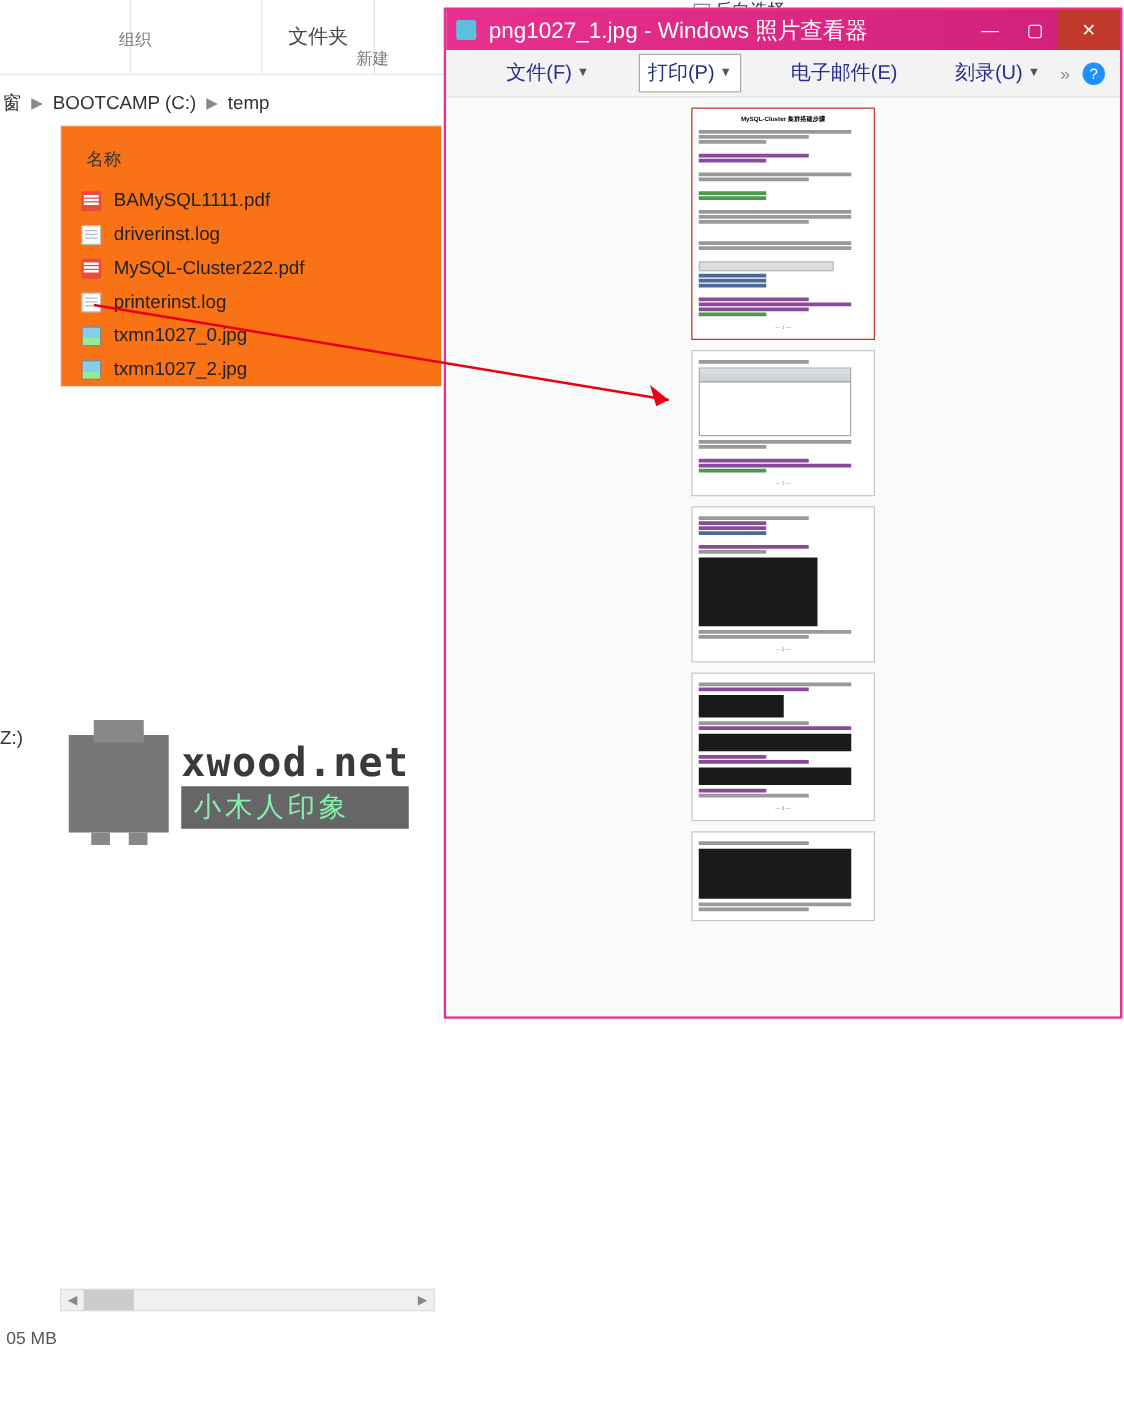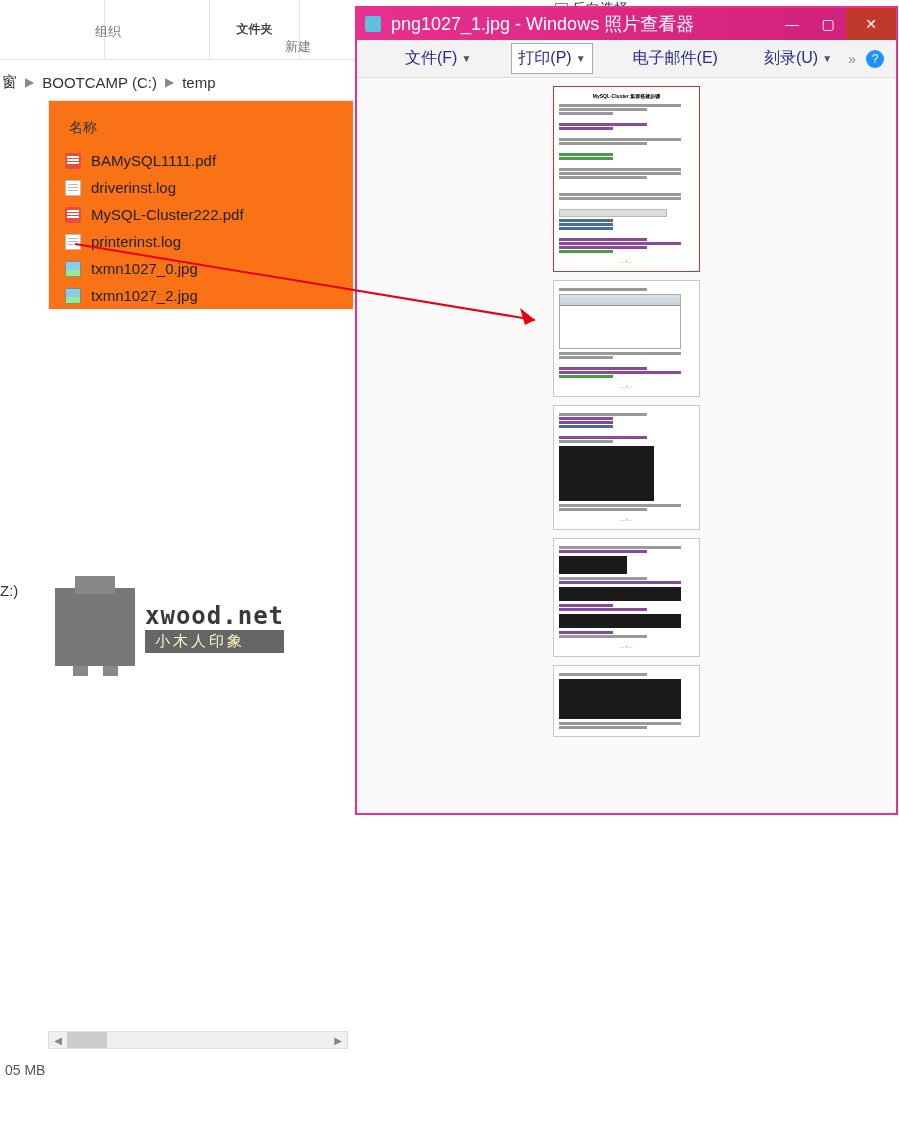--- a/index.html
+++ b/index.html
@@ -3,21 +3,21 @@
   <meta charset="utf-8">
   <style>
     * { margin: 0; padding: 0; box-sizing: border-box; font-family: "Microsoft YaHei", "Segoe UI", sans-serif; }
     body { width: 899px; height: 1133px; background: #fff; position: relative; overflow: hidden; }
     
     
     .explorer-top { position: absolute; top: 0; left: 0; width: 355px; height: 60px; border-bottom: 1px solid #e5e5e5; display: flex; }
     .explorer-top-cell { border-right: 1px solid #e5e5e5; padding: 0 12px; font-size: 14px; display: flex; flex-direction: column; justify-content: center; align-items: center; color: #444; }
     .explorer-top-cell.first { width: 105px; }
     .explorer-top-cell.mid { width: 105px; }
-    .explorer-top-cell.folder { width: 90px; font-size: 12px; font-weight: bold; }
+    .explorer-top-cell.folder { width: 90px; font-size: 16px; }
     .top-label { position: absolute; font-size: 13px; color: #777; }
     .lbl-organize { top: 23px; left: 95px; }
     .lbl-new { top: 38px; left: 285px; }
     
     .breadcrumb { position: absolute; top: 65px; left: 0; width: 355px; height: 34px; display: flex; align-items: center; padding-left: 2px; font-size: 15px; color: #333; }
     .breadcrumb .sep { margin: 0 8px; color: #888; font-size: 12px; }
     
     .file-pane { position: absolute; top: 100px; left: 48px; width: 305px; background: #f97316; border-left: 1px solid #e5e5e5; border-top: 1px solid #e5e5e5; padding-top: 8px; }
     .col-header { font-size: 14px; color: #333; padding: 10px 20px; }
     .file-item { display: flex; align-items: center; padding: 4px 10px; font-size: 15px; color: #222; height: 27px; }
@@ -29,22 +29,22 @@
     .log-icon::after { content: ""; position: absolute; top: 3px; left: 2px; right: 2px; height: 1px; background: #bbb; box-shadow: 0 3px 0 #bbb, 0 6px 0 #bbb; }
     .img-icon { background: linear-gradient(to bottom, #87ceeb 60%, #90ee90 60%); border: 1px solid #888; border-radius: 1px; }
     
     .left-label { position: absolute; top: 582px; left: 0; font-size: 15px; color: #333; }
     
     .watermark { position: absolute; top: 588px; left: 55px; display: flex; align-items: center; }
     .robot { width: 80px; height: 78px; background: #777; position: relative; margin-right: 10px; }
     .robot::before { content: ""; position: absolute; top: -12px; left: 20px; width: 40px; height: 18px; background: #888; }
     .robot::after { content: ""; position: absolute; bottom: -10px; left: 18px; width: 15px; height: 10px; background: #888; box-shadow: 30px 0 0 #888; }
     .watermark-text { display: flex; flex-direction: column; }
-    .wm-domain { font-size: 24px; font-weight: bold; color: #3a3a3a; font-family: monospace; letter-spacing: 1px; }
-    .wm-chinese { font-size: 15px; background: #666; color: #fef9c3; padding: 2px 10px; letter-spacing: 3px; }
+    .wm-domain { font-size: 32px; font-weight: bold; color: #3a3a3a; font-family: monospace; letter-spacing: 1px; }
+    .wm-chinese { font-size: 22px; background: #666; color: #86efac; padding: 2px 10px; letter-spacing: 3px; }
     
     .scrollbar-h { position: absolute; bottom: 84px; left: 48px; width: 300px; height: 18px; background: #f0f0f0; border: 1px solid #ddd; display: flex; align-items: center; }
     .scrollbar-h .arrow { width: 18px; height: 100%; display: flex; align-items: center; justify-content: center; color: #888; font-size: 10px; }
     .scrollbar-h .thumb { height: 100%; flex: 0 0 40px; background: #ccc; margin-left: 0; }
     
     .status-bar { position: absolute; bottom: 45px; left: 0; font-size: 14px; color: #555; padding: 10px 5px; }
     
     
     .viewer { position: absolute; top: 6px; left: 355px; width: 543px; height: 809px; border: 2px solid #e8308f; background: #fff; }
     .titlebar { height: 32px; background: linear-gradient(to right, #e8308f, #d02078); display: flex; align-items: center; padding-left: 8px; color: #fff; }

